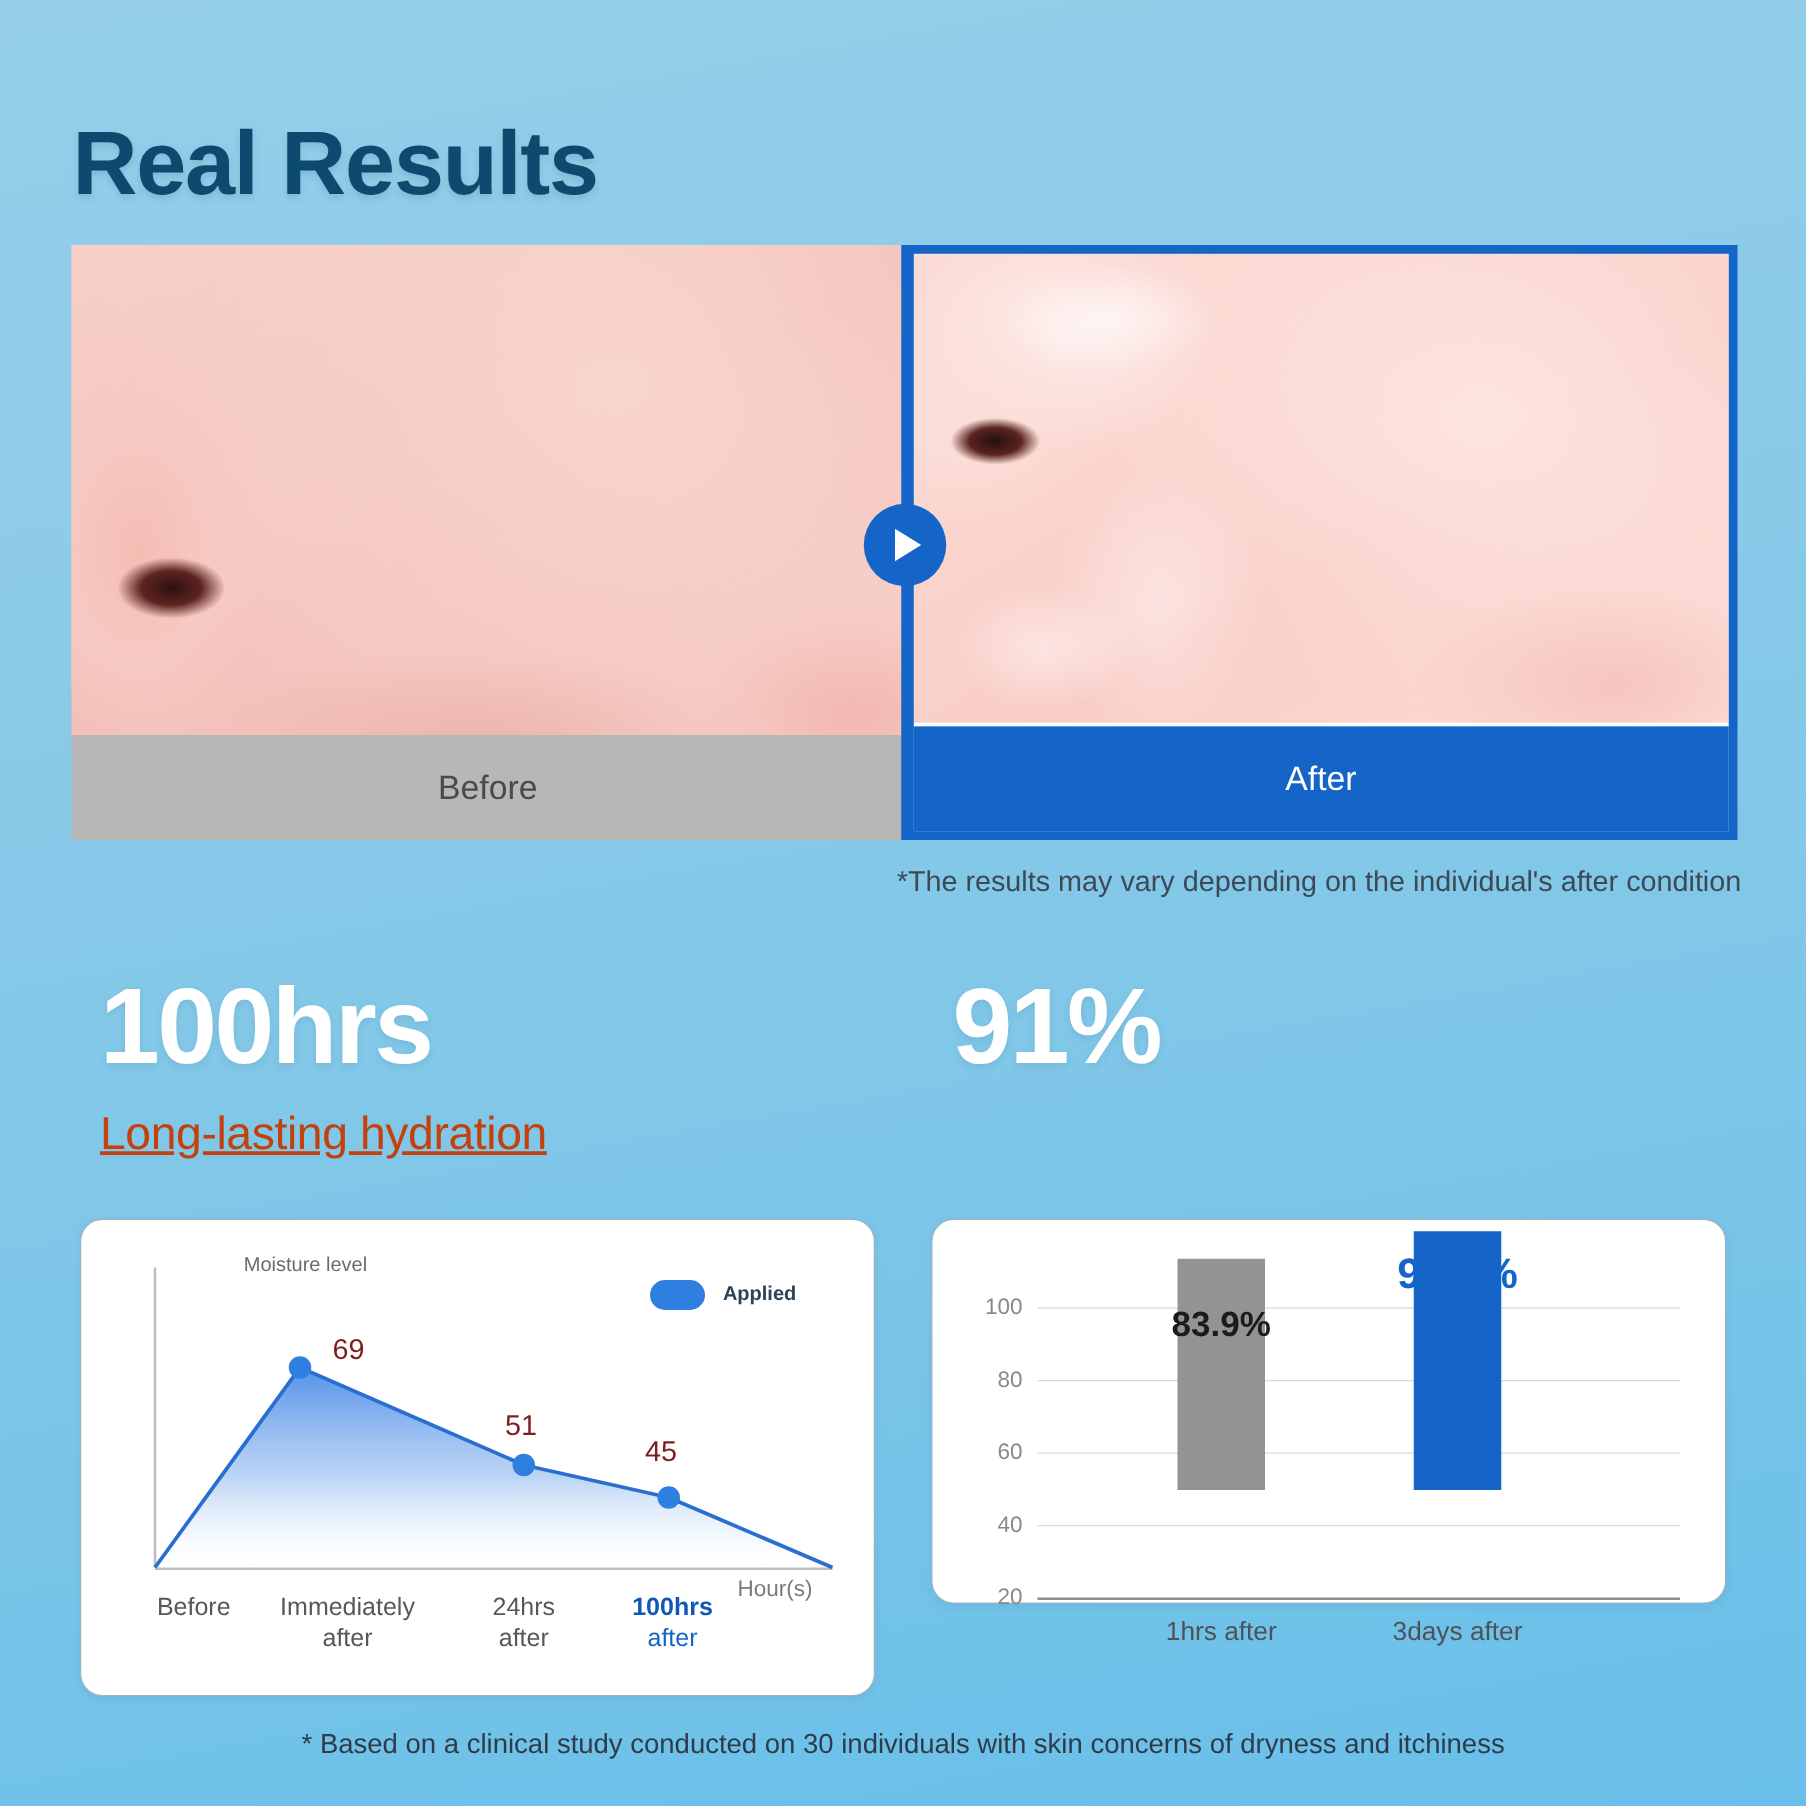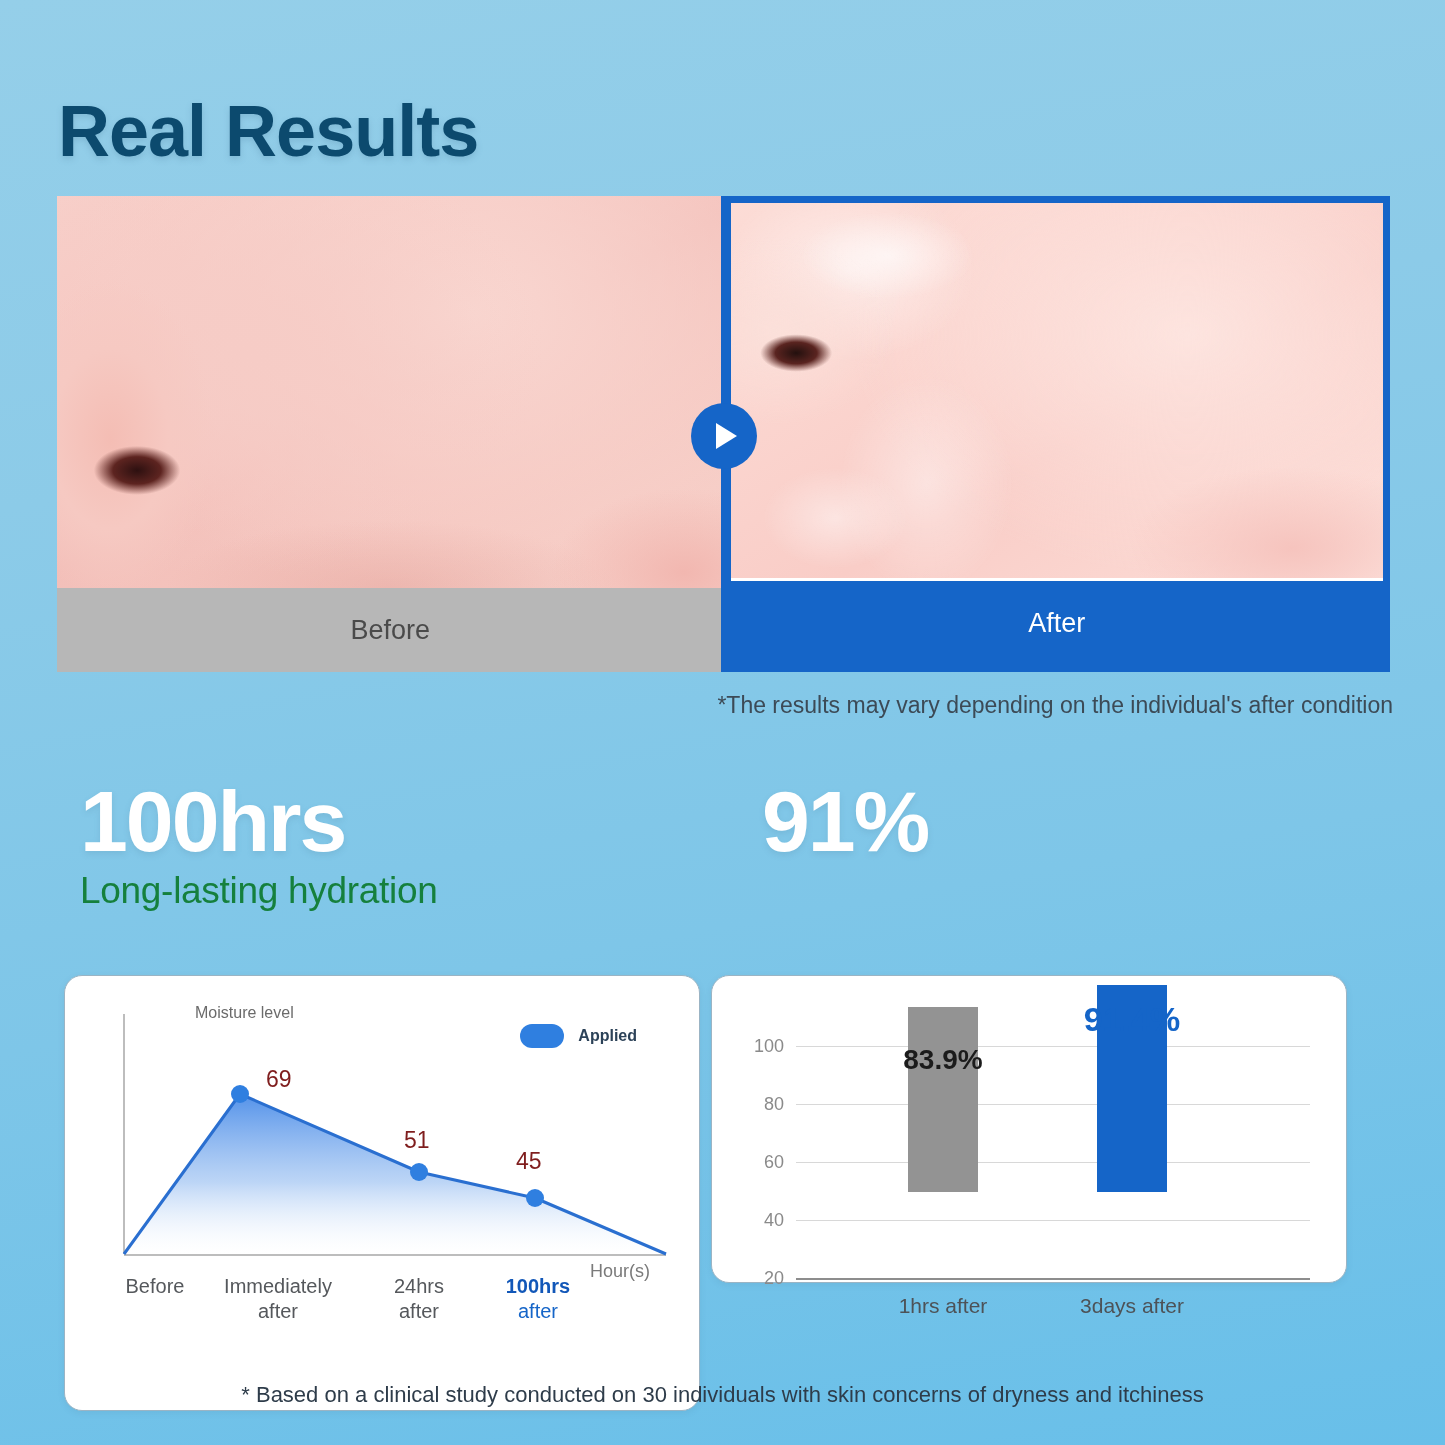--- a/index.html
+++ b/index.html
@@ -153,36 +153,37 @@
 
   .stat-big {
     font-size: 86px;
     font-weight: bold;
     color: #ffffff;
     letter-spacing: -2px;
     line-height: 1.05;
     text-shadow: 0 3px 6px rgba(80,130,160,0.20);
   }
   .stat-sub {
-    margin-top: 4px;
+    margin-top: 20px;
     font-size: 37px;
-    color: #15803d;
+    color: #c2410c;
     letter-spacing: -0.3px;
+    text-decoration: underline;
   }
 
   
   .card {
     position: absolute;
     background: #ffffff;
     border-radius: 18px;
     border: 1px solid #9bb4c4;
     box-shadow: 0 2px 6px rgba(60,100,130,0.10);
   }
-  .card-line { left: 64px;  top: 975px; width: 636px; height: 436px; }
-  .card-bar  { left: 711px; top: 975px; width: 636px; height: 308px; }
+  .card-line { left: 64px;  top: 975px; width: 636px; height: 382px; }
+  .card-bar  { left: 745px; top: 975px; width: 636px; height: 308px; }
 
   
   .line-chart { position: absolute; inset: 0; }
   .axis-label-y {
     position: absolute;
     left: 130px; top: 26px;
     font-size: 16px;
     color: #6b6b6b;
     line-height: 1.35;
   }

